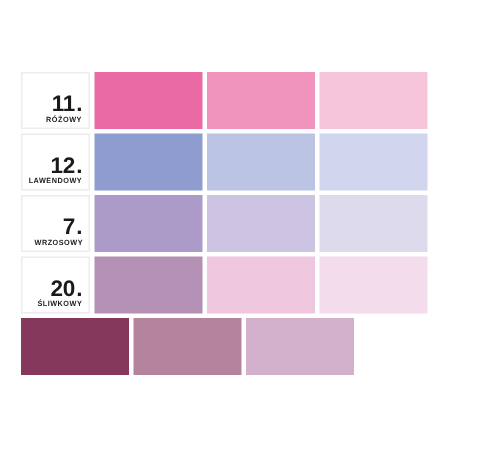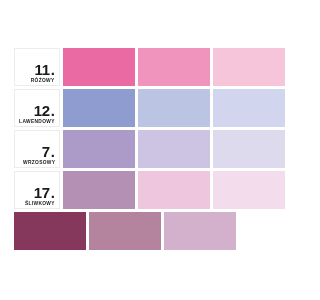--- a/index.html
+++ b/index.html
@@ -142,21 +142,21 @@
         <div class="row-name">WRZOSOWY</div>
       </div>
       <div class="swatch swatch-tone-1" style="background-color: rgb(172, 155, 200);"></div>
       <div class="swatch swatch-tone-2" style="background-color: rgb(205, 195, 226);"></div>
       <div class="swatch swatch-tone-3" style="background-color: rgb(222, 218, 238);"></div>
     </div>
 
     <div class="palette-row">
       <div class="row-label-card">
         <div class="row-number-line">
-          <span class="row-number">17</span>
+          <span class="row-number">20</span>
           <span class="row-number-dot">.</span>
         </div>
         <div class="row-name">ŚLIWKOWY</div>
       </div>
       <div class="swatch swatch-tone-1" style="background-color: rgb(179, 144, 180);"></div>
       <div class="swatch swatch-tone-2" style="background-color: rgb(238, 198, 221);"></div>
       <div class="swatch swatch-tone-3" style="background-color: rgb(243, 220, 235);"></div>
     </div>
 
     <div class="palette-row">

